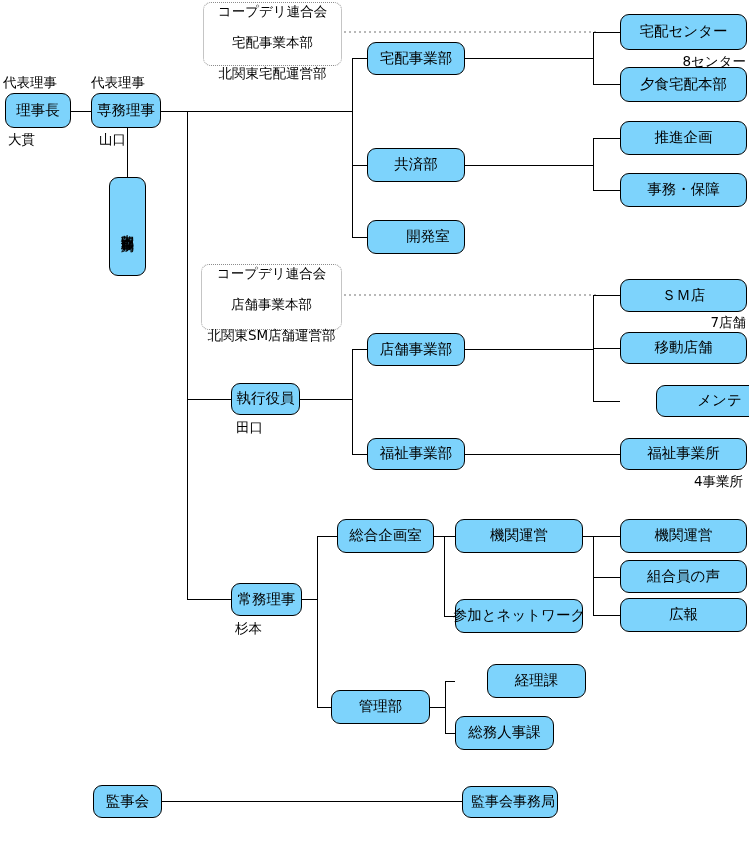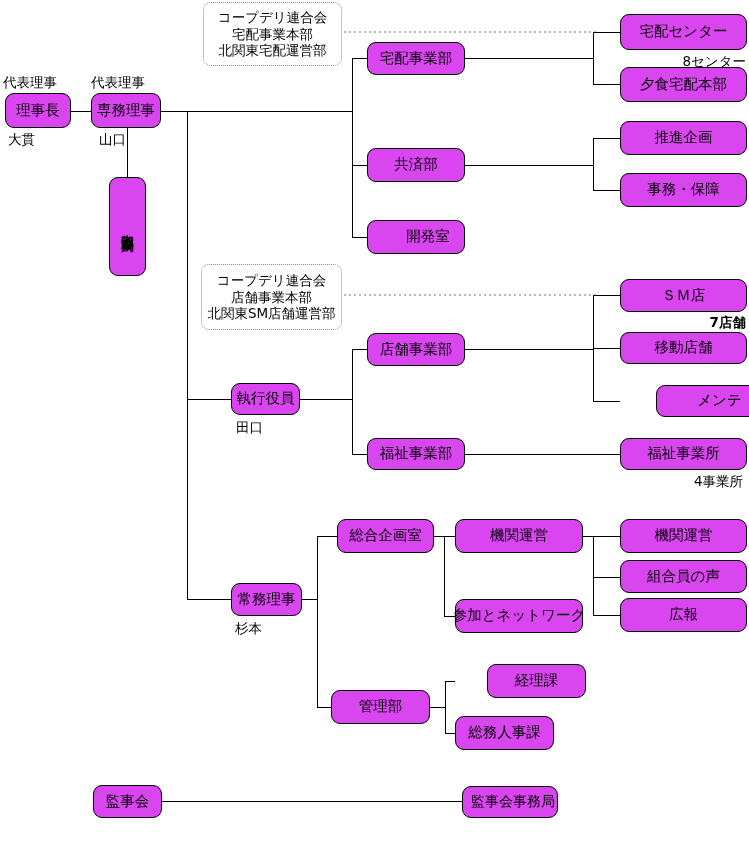--- a/index.html
+++ b/index.html
@@ -3,32 +3,32 @@
 <meta charset="utf-8">
 <style>
   html,body{margin:0;padding:0;background:#fff;}
   #stage{
     position:relative;width:749px;height:848px;background:#ffffff;
     font-family:"DejaVu Sans","Liberation Sans",sans-serif;color:#000;
     overflow:hidden;
   }
   #wires{position:absolute;left:0;top:0;width:749px;height:848px;}
   .box{
-    position:absolute;background:#d946ef;border:1.5px solid #000;border-radius:9px;
+    position:absolute;background:#7dd3fc;border:1.5px solid #000;border-radius:9px;
     display:flex;align-items:center;justify-content:center;
     font-size:14.5px;line-height:1.1;box-sizing:border-box;white-space:nowrap;z-index:2;
   }
   .vbox{
     writing-mode:vertical-rl;text-orientation:upright;letter-spacing:1px;
     font-size:13.5px;
   }
   .note{
     position:absolute;background:#fff;border:1px dotted #8c8c8c;border-radius:8px;
-    display:flex;flex-direction:column;align-items:center;justify-content:center;
-    font-size:13.5px;line-height:1.25;box-sizing:border-box;text-align:center;z-index:2;
+    display:flex;flex-direction:column;align-items:center;justify-content:flex-start;
+    font-size:13.5px;line-height:1.25;box-sizing:border-box;text-align:center;z-index:2;gap:14px;
   }
   .lbl{position:absolute;font-size:13.5px;white-space:nowrap;z-index:2;}
   .lbl.right{text-align:right;}
 </style>
 </head>
 <body>
 
 <div id="stage">
 
   <svg id="wires" xmlns="http://www.w3.org/2000/svg" width="749" height="848" viewBox="0 0 749 848" shape-rendering="crispEdges">
@@ -111,21 +111,21 @@
   <div class="box" style="left:620px;top:173px;width:127px;height:34px;">事務・保障</div>
   <div class="box" style="left:367px;top:220px;width:98px;height:34px;padding-left:24px;">開発室</div>
 
   <div class="note" style="left:201px;top:264px;width:141px;height:66px;">
     <div>コープデリ連合会</div>
     <div>店舗事業本部</div>
     <div>北関東SM店舗運営部</div>
   </div>
 
   <div class="box" style="left:620px;top:279px;width:127px;height:33px;">ＳＭ店</div>
-  <div class="lbl right" style="left:620px;top:314px;width:126px;font-weight:bold;">7店舗</div>
+  <div class="lbl right" style="left:620px;top:314px;width:126px;">7店舗</div>
   <div class="box" style="left:367px;top:333px;width:98px;height:33px;">店舗事業部</div>
   <div class="box" style="left:620px;top:332px;width:127px;height:32px;">移動店舗</div>
   <div class="box" style="left:656px;top:385px;width:127px;height:32px;">メンテ</div>
   <div class="box" style="left:231px;top:383px;width:69px;height:32px;">執行役員</div>
   <div class="lbl" style="left:236px;top:419px;">田口</div>
   <div class="box" style="left:367px;top:438px;width:98px;height:32px;">福祉事業部</div>
   <div class="box" style="left:620px;top:438px;width:127px;height:32px;">福祉事業所</div>
   <div class="lbl right" style="left:616px;top:473px;width:127px;">4事業所</div>
 
   <div class="box" style="left:337px;top:519px;width:97px;height:34px;">総合企画室</div>

